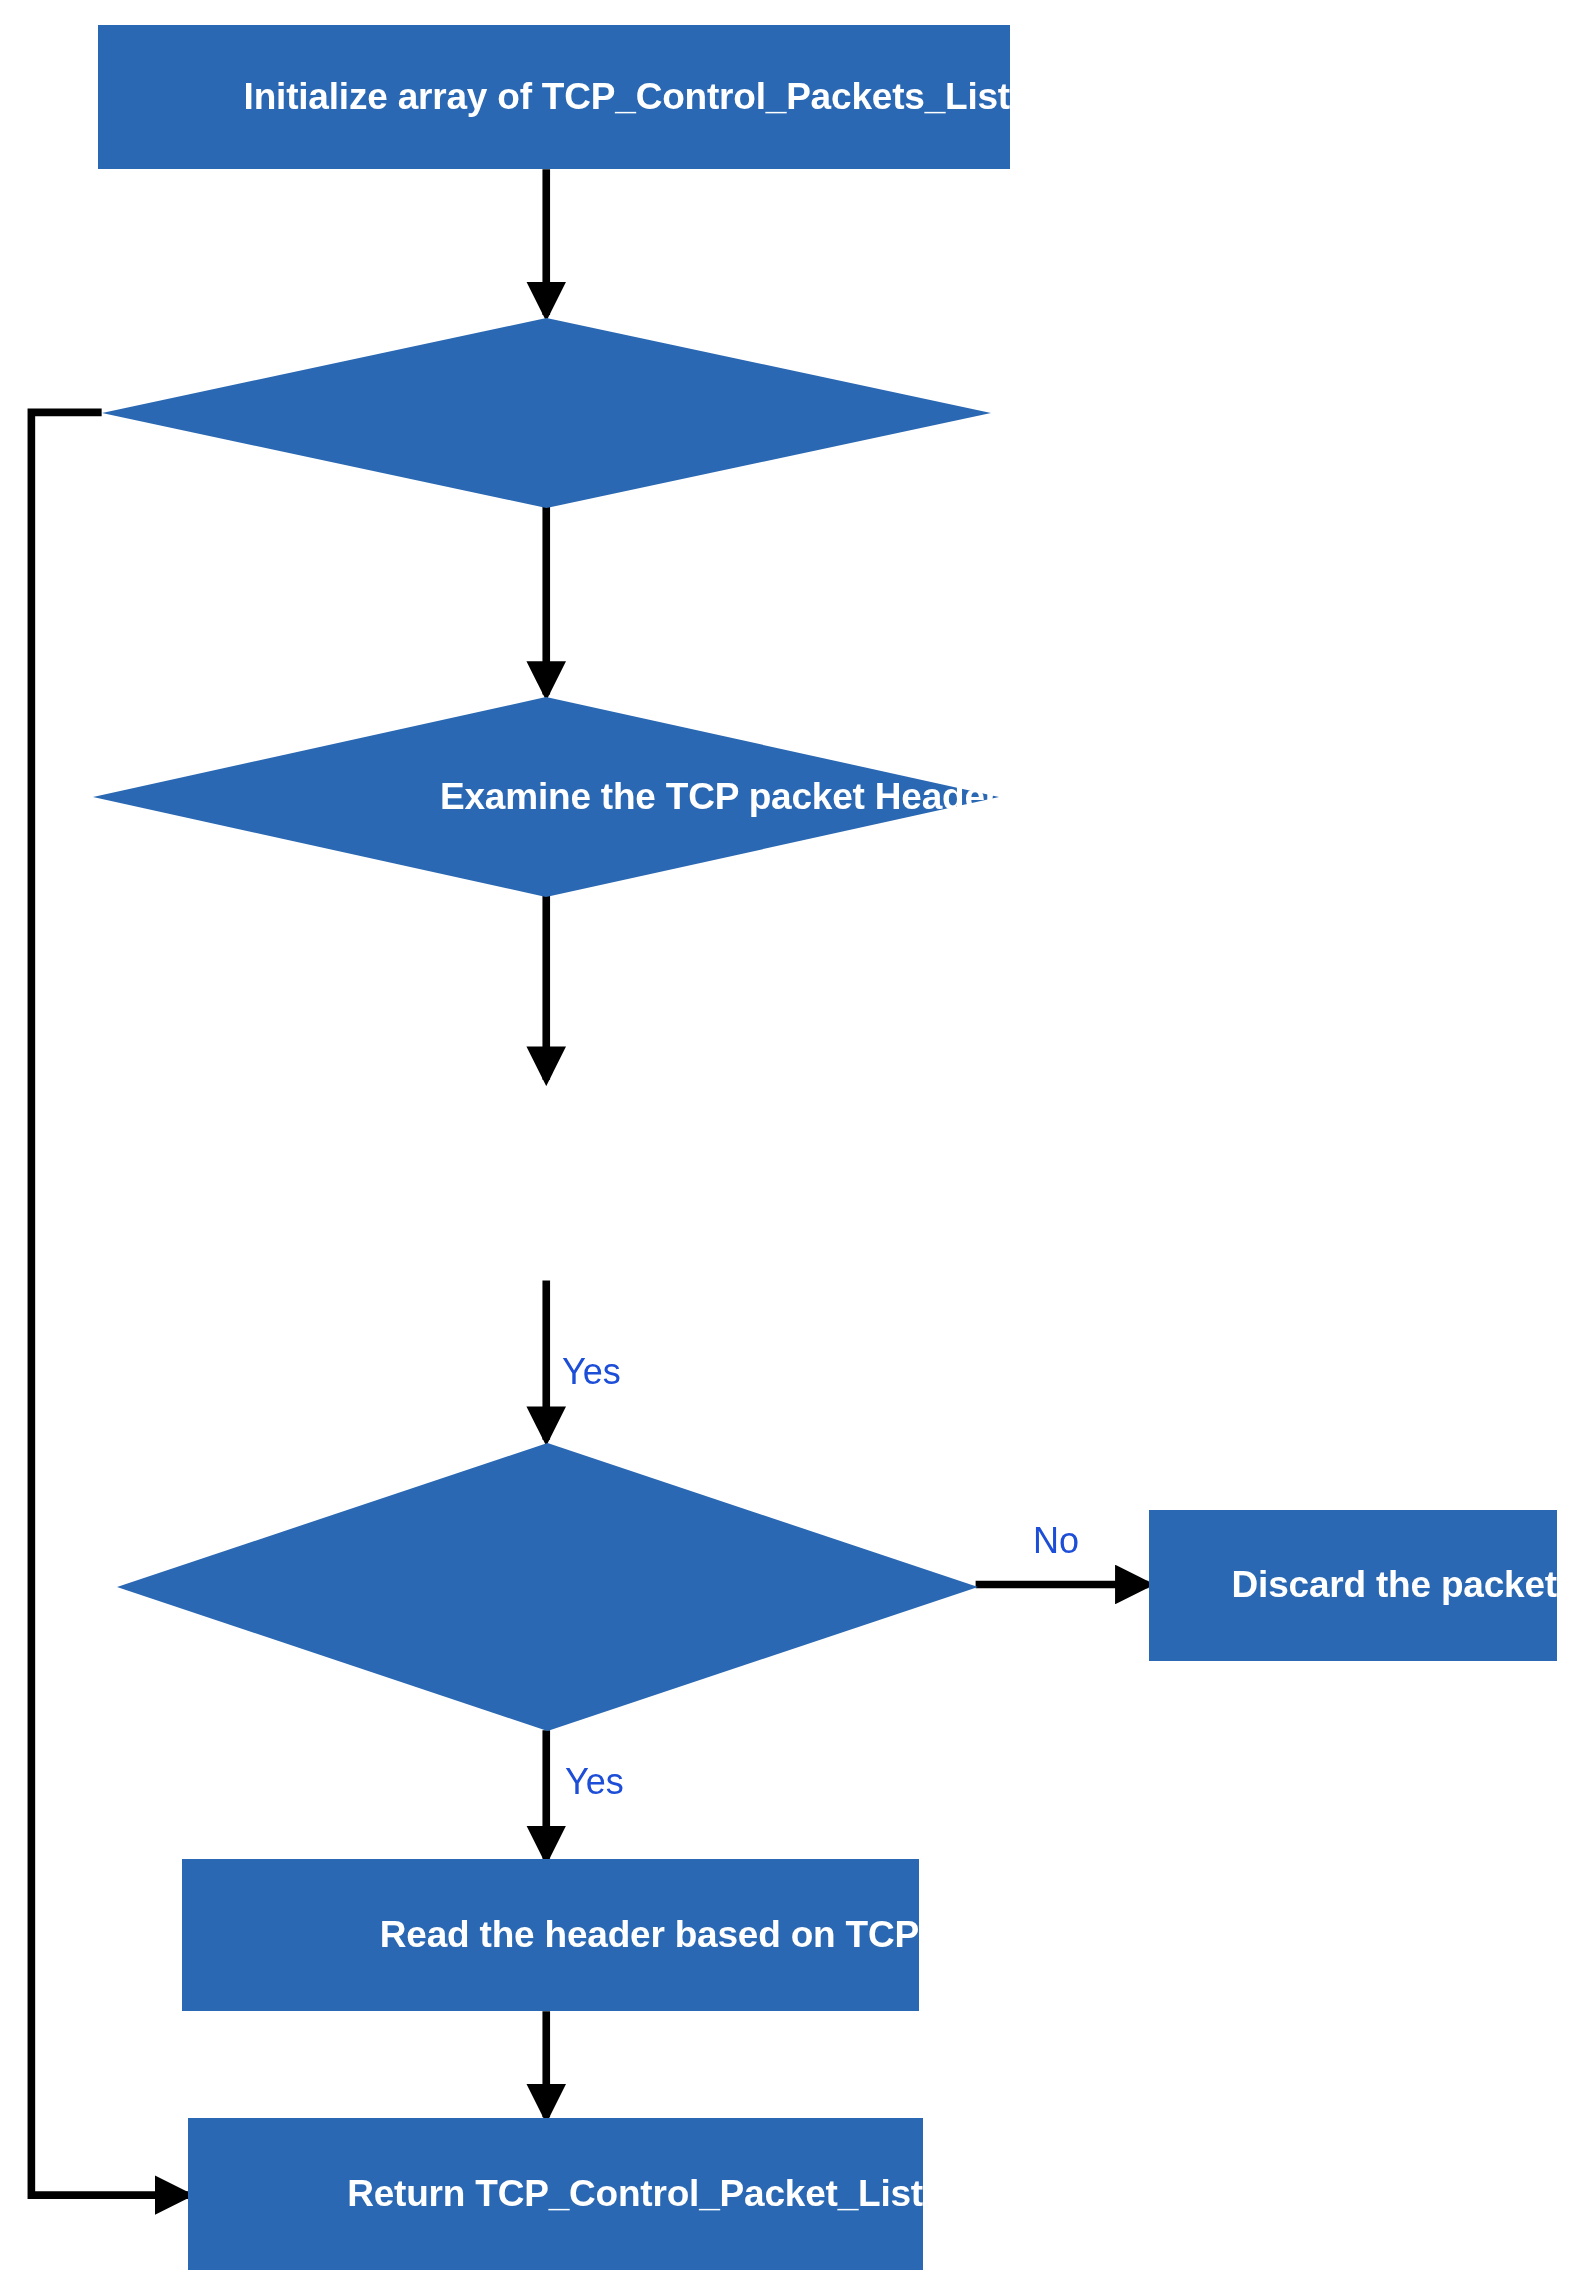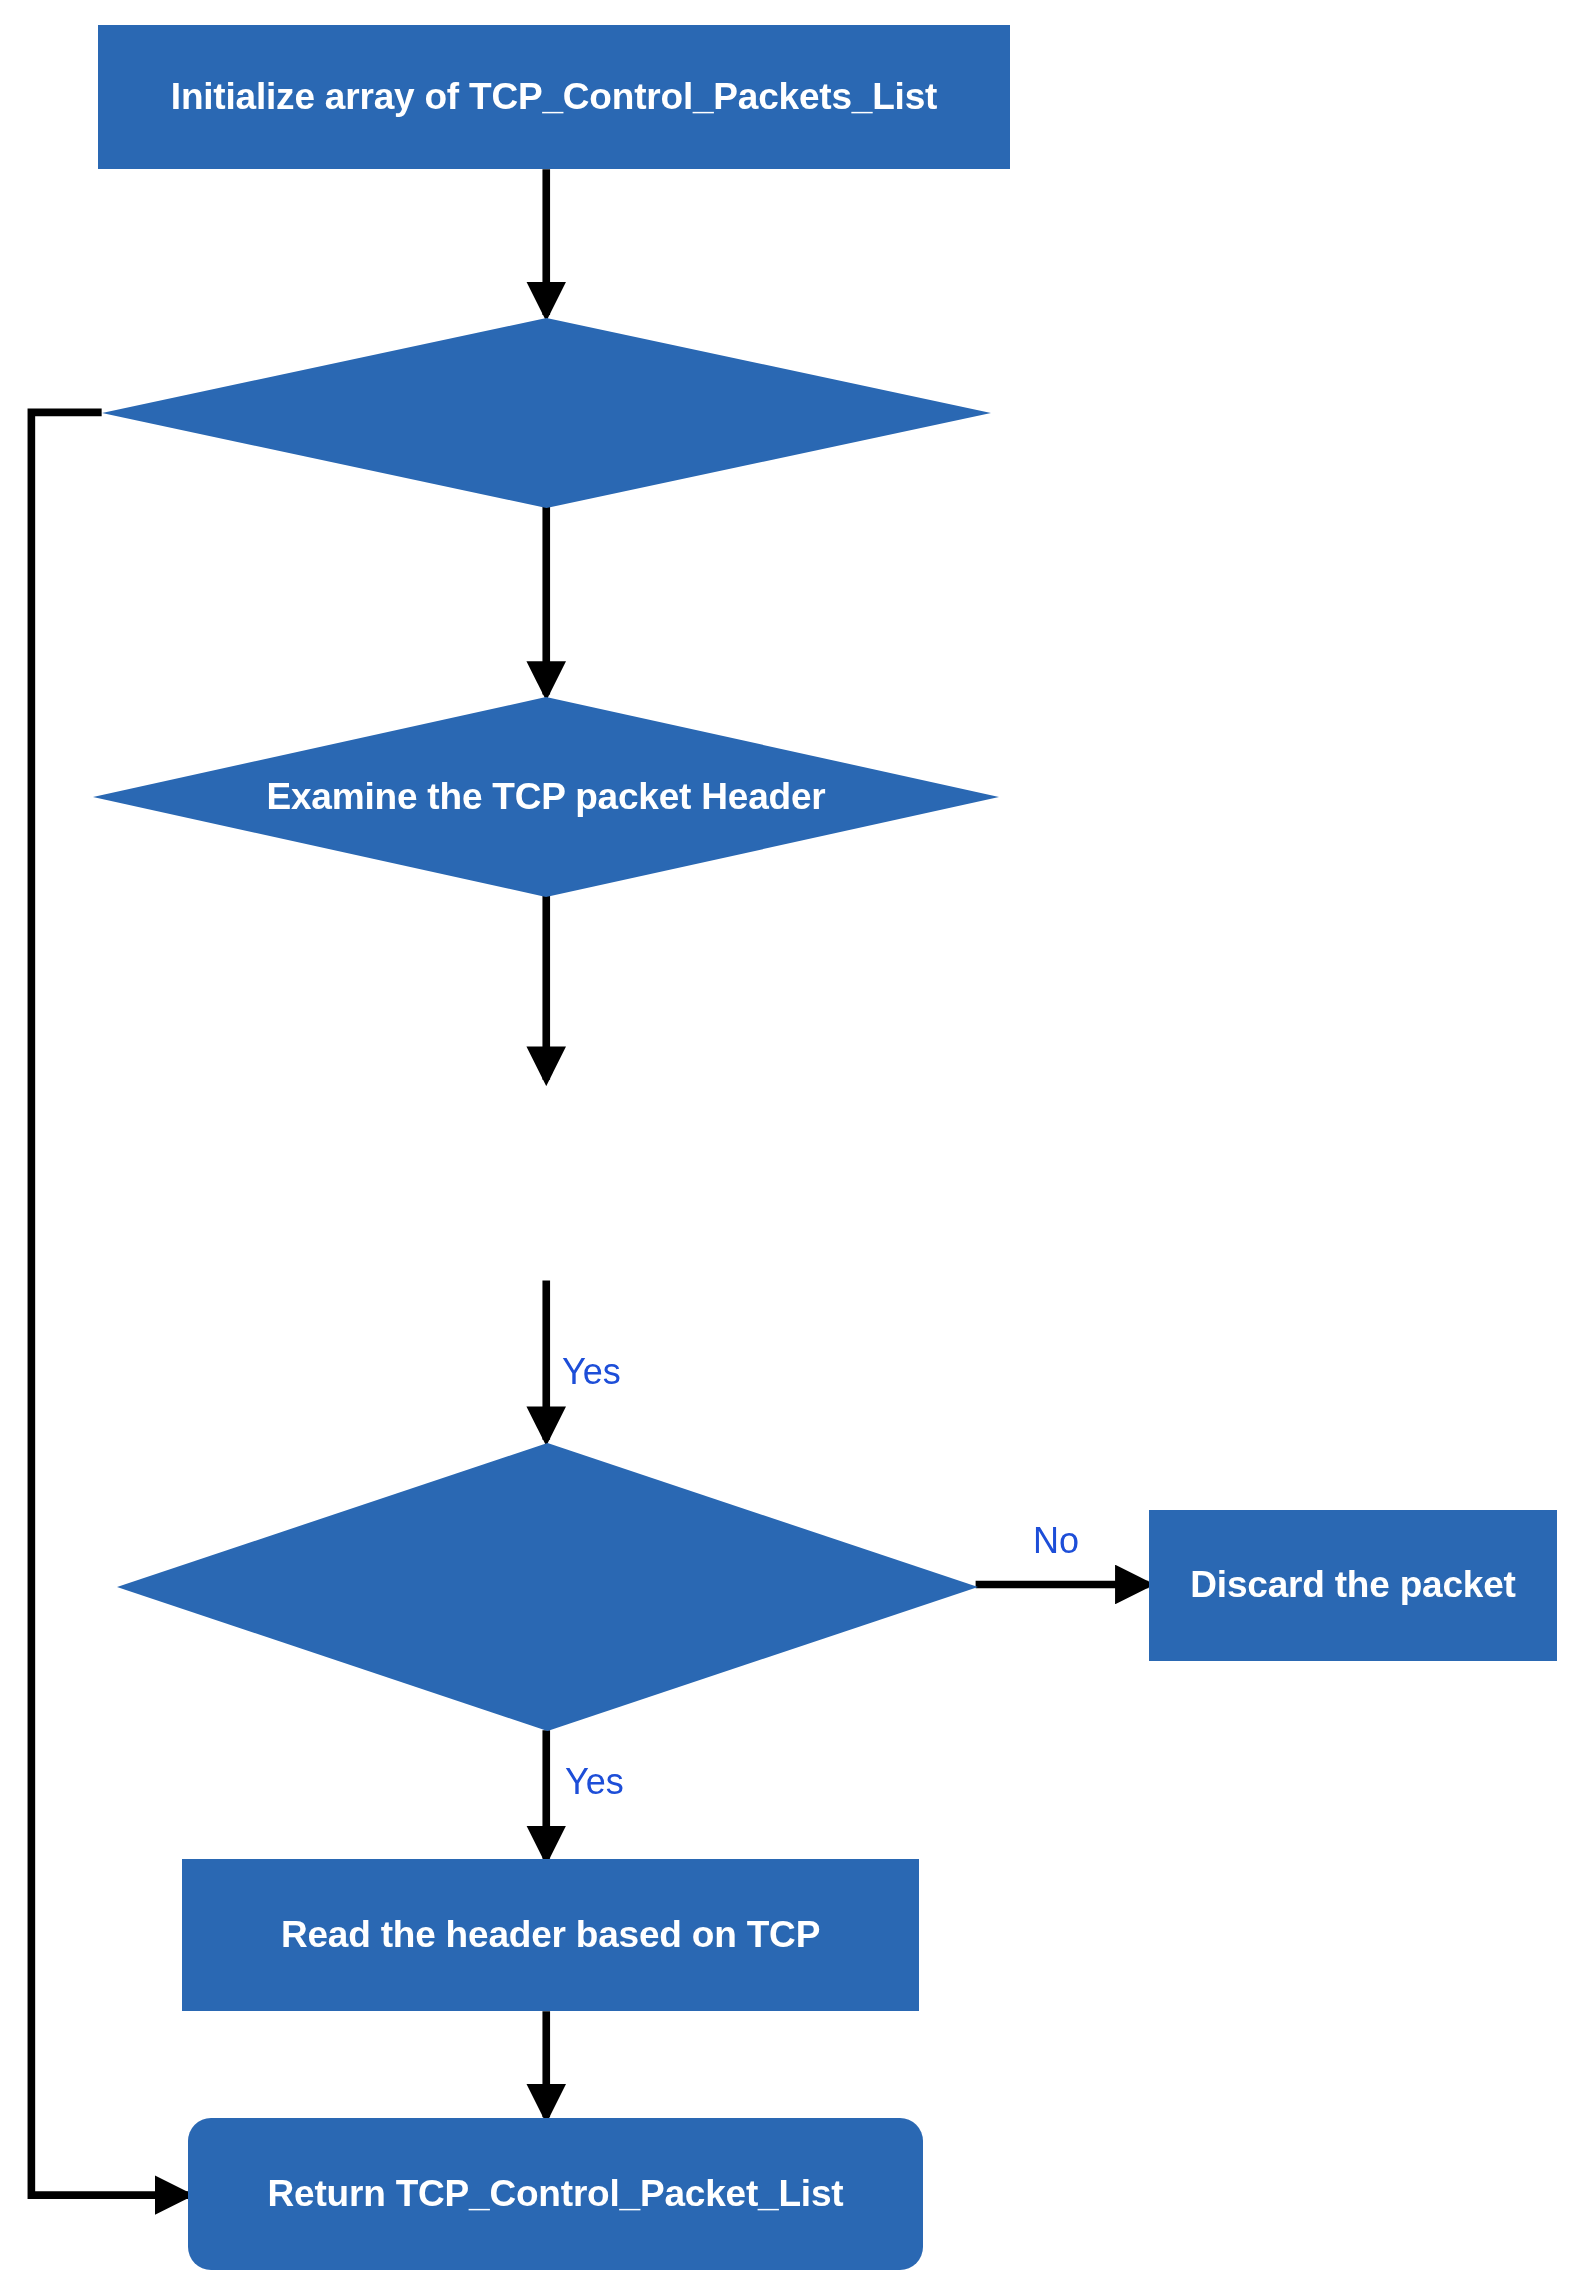--- a/index.html
+++ b/index.html
@@ -22,21 +22,21 @@
     left: 0;
     top: 0;
     width: 1593px;
     height: 2295px;
     pointer-events: none;
   }
   .node {
     position: absolute;
     display: flex;
     align-items: center;
-    justify-content: center;
+    justify-content: flex-end;
     box-sizing: border-box;
   }
   .node .label {
     position: relative;
     z-index: 2;
     color: #ffffff;
     font-weight: bold;
     text-align: center;
     line-height: 1.1;
     white-space: nowrap;
@@ -114,21 +114,21 @@
   </div>
 
   <div class="node process" style="left:1149px; top:1510px; width:408px; height:151px;">
     <span class="label" style="font-size:37px;">Discard the packet</span>
   </div>
 
   <div class="node process" style="left:182px; top:1859px; width:737px; height:152px;">
     <span class="label" style="font-size:37px;">Read the header based on TCP</span>
   </div>
 
-  <div class="node process" style="left:188px; top:2118px; width:735px; height:152px;border-radius:23px;">
+  <div class="node process" style="left:188px; top:2118px; width:735px; height:152px;">
     <span class="label" style="font-size:37px;">Return TCP_Control_Packet_List</span>
   </div>
 
   <div class="edge-label" style="left:562px; top:1354px;">Yes</div>
 
   <div class="edge-label" style="left:1021px; top:1523px;margin-left:12px;">No</div>
 
   <div class="edge-label" style="left:565px; top:1764px;">Yes</div>
 
 </div>

